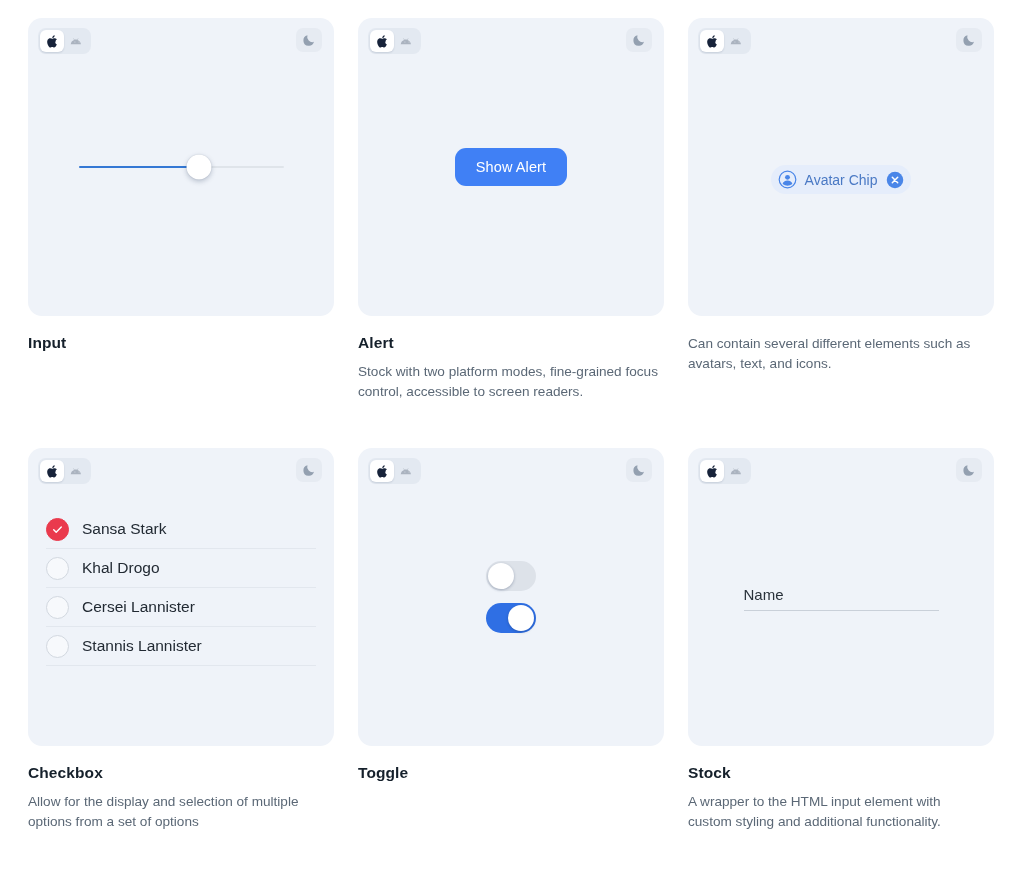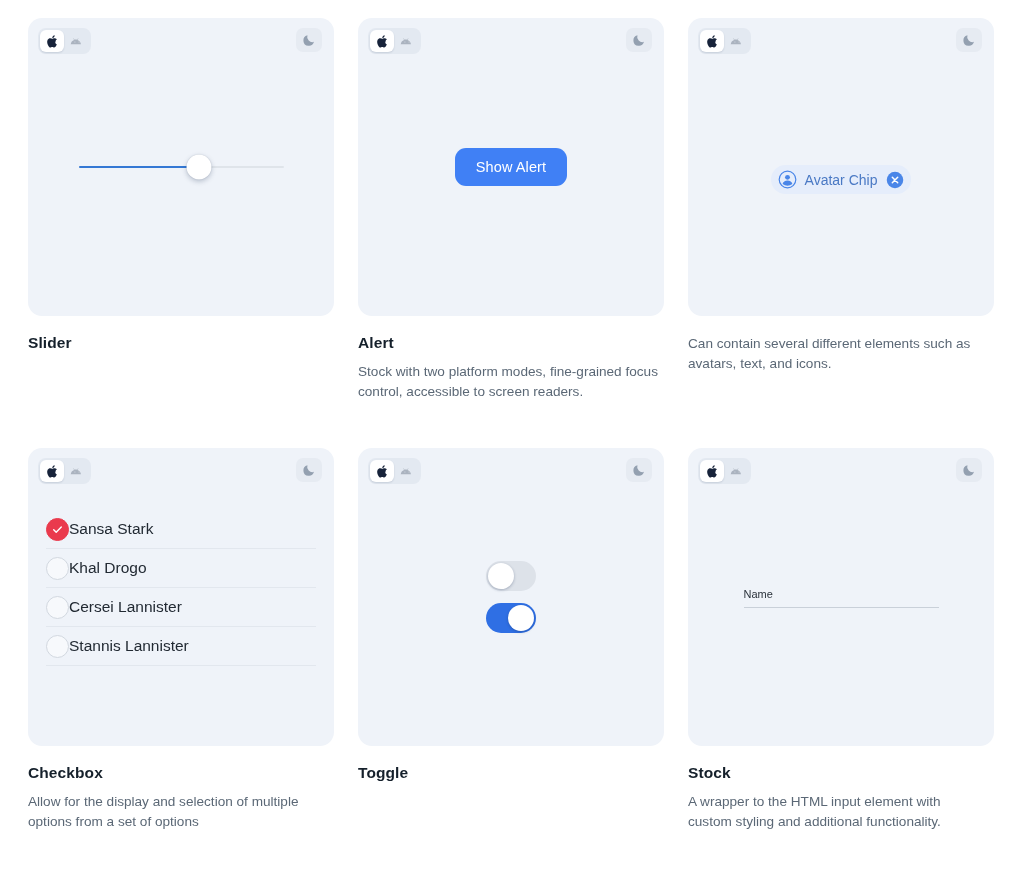--- a/index.html
+++ b/index.html
@@ -143,20 +143,21 @@
   
   .cb-stage {
     position: absolute;
     top: 62px; left: 18px; right: 18px;
     display: flex;
     flex-direction: column;
   }
   .cb-row {
     display: flex;
     align-items: center;
+    gap: 13px;
     height: 39px;
     border-bottom: 1px solid #e2e7ee;
     cursor: pointer;
   }
   .cb-box {
     width: 23px; height: 23px;
     border-radius: 50%;
     border: 1.5px solid #d2d8e0;
     background: #f7f9fc;
     flex: 0 0 auto;
@@ -201,21 +202,21 @@
     width: 195px;
     display: flex;
     flex-direction: column;
   }
   .input-field {
     background: transparent;
     border: none;
     border-bottom: 1px solid #c9d0d9;
     outline: none;
     font-family: "Liberation Sans", sans-serif;
-    font-size: 11px;
+    font-size: 15px;
     color: #2a323b;
     padding: 2px 0 7px 0;
     width: 100%;
   }
   .input-field::placeholder { color: #2a323b; opacity: 1; }
 
   
   .caption { padding-top: 18px; }
   .caption h3 {
     margin: 0 0 10px 0;
@@ -266,21 +267,21 @@
         <div class="card-stage">
           <div class="slider-wrap">
             <div class="slider-track"></div>
             <div class="slider-fill"></div>
             <div class="slider-thumb"></div>
           </div>
         </div>
       </div>
 
       <div class="caption">
-        <h3>Slider</h3>
+        <h3>Input</h3>
       </div>
     </div>
 
     <div class="cell">
       <div class="card">
 
         <div class="platform-switch">
           <div class="plat-btn active">
             <svg width="13" height="15" viewBox="0 0 24 28" aria-hidden="true">
               <path fill="#17233a" d="M17.6 14.8c0-3 2.4-4.4 2.5-4.5-1.4-2-3.5-2.3-4.2-2.3-1.8-.2-3.5 1-4.4 1-.9 0-2.3-1-3.8-1-1.9 0-3.7 1.1-4.7 2.9-2 3.5-.5 8.7 1.4 11.5.9 1.4 2.1 2.9 3.5 2.9 1.4-.1 1.9-.9 3.6-.9s2.2.9 3.7.9c1.5 0 2.5-1.4 3.4-2.8 1.1-1.6 1.5-3.1 1.5-3.2-.1 0-2.9-1.1-3-4.5z"></path>

